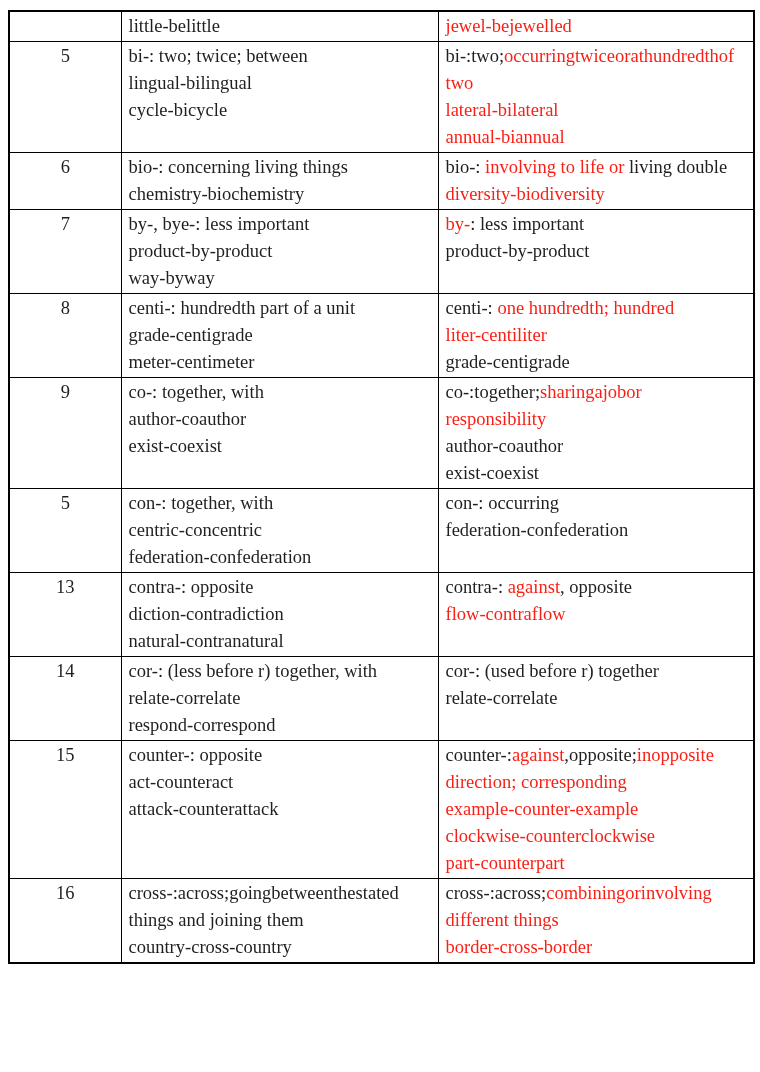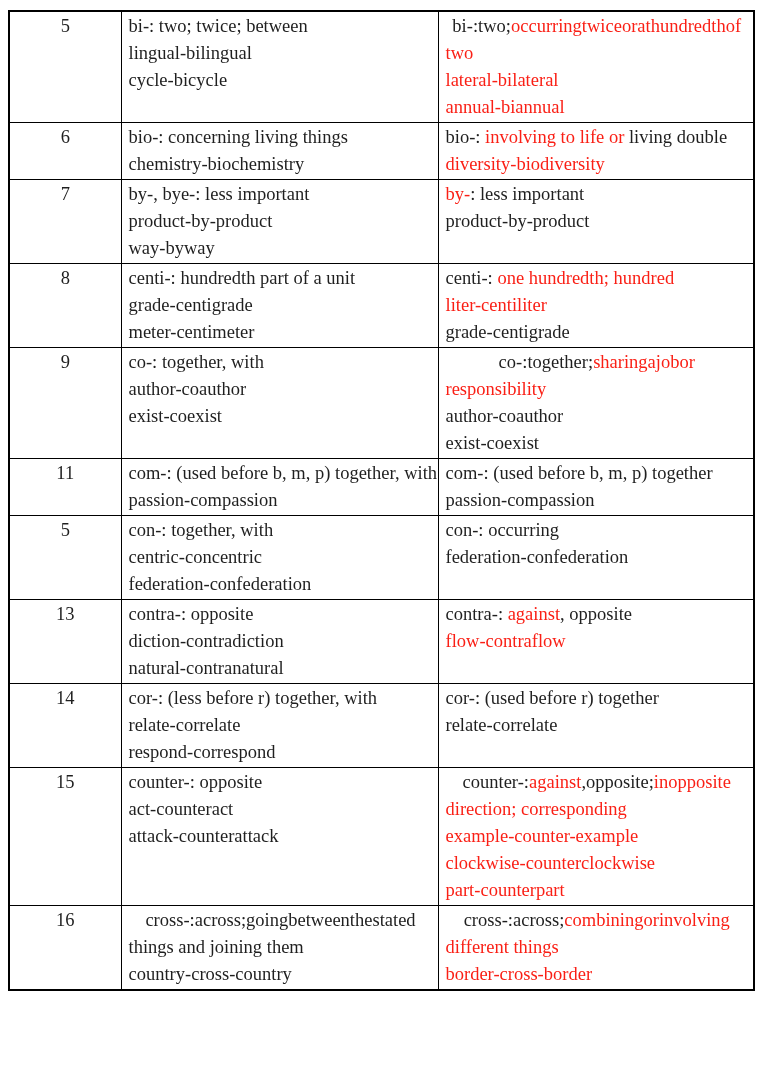--- a/index.html
+++ b/index.html
@@ -24,36 +24,45 @@
   td{
     border:1.5px solid var(--border);
     vertical-align:top;
     padding:1px 5px 1px 7px;
     color:var(--ink);
     font-size:18.5px;line-height:27px;
     overflow:hidden;
   }
   td.num{text-align:center;padding-left:2px;padding-right:2px;}
   .line{white-space:nowrap;}
-  .line.just{display:flex;justify-content:center;}
+  .line.just{display:flex;justify-content:flex-start;}
   .line.just .word{white-space:nowrap;flex:0 0 auto;}
   .red{color:var(--red);}
 </style>
 </head>
 <body>
 
 <div class="page">
   <table class="prefix-table">
     <colgroup>
       <col class="c-num">
       <col class="c-left">
       <col class="c-right">
     </colgroup>
     <tbody id="tbody">
         <tr>
+          <td class="num"></td>
+          <td>
+            <div class="line"><span>little-belittle</span></div>
+          </td>
+          <td>
+            <div class="line"><span class="red">jewel-bejewelled</span></div>
+          </td>
+        </tr>
+        <tr>
           <td class="num">5</td>
           <td>
             <div class="line"><span>bi-: two; twice; between</span></div>
             <div class="line"><span>lingual-bilingual</span></div>
             <div class="line"><span>cycle-bicycle</span></div>
           </td>
           <td>
             <div class="line just">
               <span class="word"><span>bi-:</span></span>
               <span class="word"><span>two;</span></span>
@@ -120,31 +129,20 @@
               <span class="word"><span class="red">a</span></span>
               <span class="word"><span class="red">job</span></span>
               <span class="word"><span class="red">or</span></span>
             </div>
             <div class="line"><span class="red">responsibility</span></div>
             <div class="line"><span>author-coauthor</span></div>
             <div class="line"><span>exist-coexist</span></div>
           </td>
         </tr>
         <tr>
-          <td class="num">11</td>
-          <td>
-            <div class="line"><span>com-: (used before b, m, p) together, with</span></div>
-            <div class="line"><span>passion-compassion</span></div>
-          </td>
-          <td>
-            <div class="line"><span>com-: (used before b, m, p) together</span></div>
-            <div class="line"><span>passion-compassion</span></div>
-          </td>
-        </tr>
-        <tr>
           <td class="num">5</td>
           <td>
             <div class="line"><span>con-: together, with</span></div>
             <div class="line"><span>centric-concentric</span></div>
             <div class="line"><span>federation-confederation</span></div>
           </td>
           <td>
             <div class="line"><span>con-: occurring</span></div>
             <div class="line"><span>federation-confederation</span></div>
           </td>

